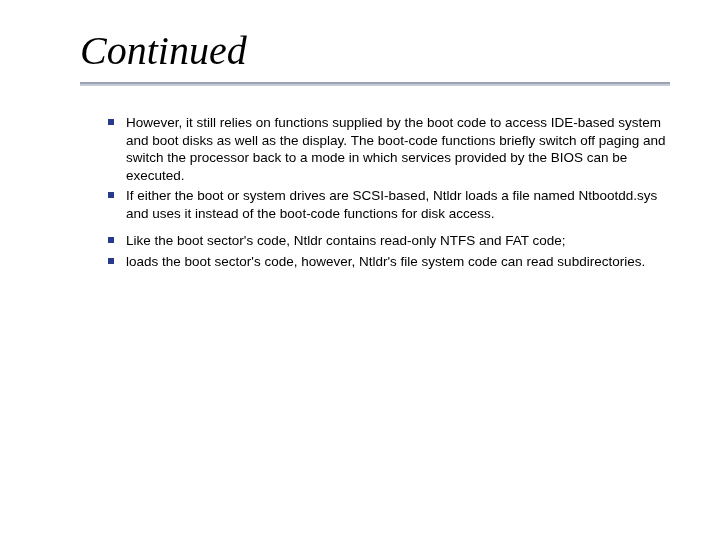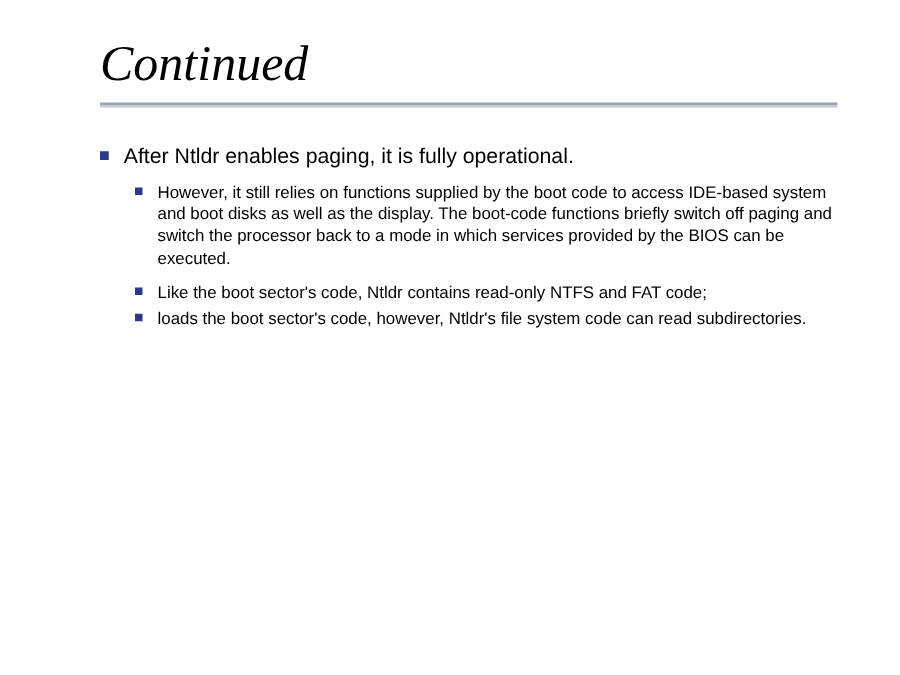--- a/index.html
+++ b/index.html
@@ -88,28 +88,28 @@
 
 <div class="slide">
   <div class="title">Continued</div>
   <div class="title-divider">
     <div class="divider-top"></div>
     <div class="divider-bottom"></div>
   </div>
 
   <div class="content">
 
-    <div class="level1">
-      <div class="bullet-square"></div>
-      <div class="level1-text">After Ntldr enables paging, it is fully operational.</div>
-    </div>
     <div class="level2-wrap">
       <div class="level2">
         <div class="bullet-square small"></div>
         <div class="level2-text">However, it still relies on functions supplied by the boot code to access IDE-based system and boot disks as well as the display. The boot-code functions briefly switch off paging and switch the processor back to a mode in which services provided by the BIOS can be executed.</div>
+      </div>
+      <div class="level2">
+        <div class="bullet-square small"></div>
+        <div class="level2-text">If either the boot or system drives are SCSI-based, Ntldr loads a file named Ntbootdd.sys and uses it instead of the boot-code functions for disk access.</div>
       </div>
     </div>
 
     <div class="level2-wrap">
       <div class="level2">
         <div class="bullet-square small"></div>
         <div class="level2-text">Like the boot sector's code, Ntldr contains read-only NTFS and FAT code;</div>
       </div>
       <div class="level2">
         <div class="bullet-square small"></div>

